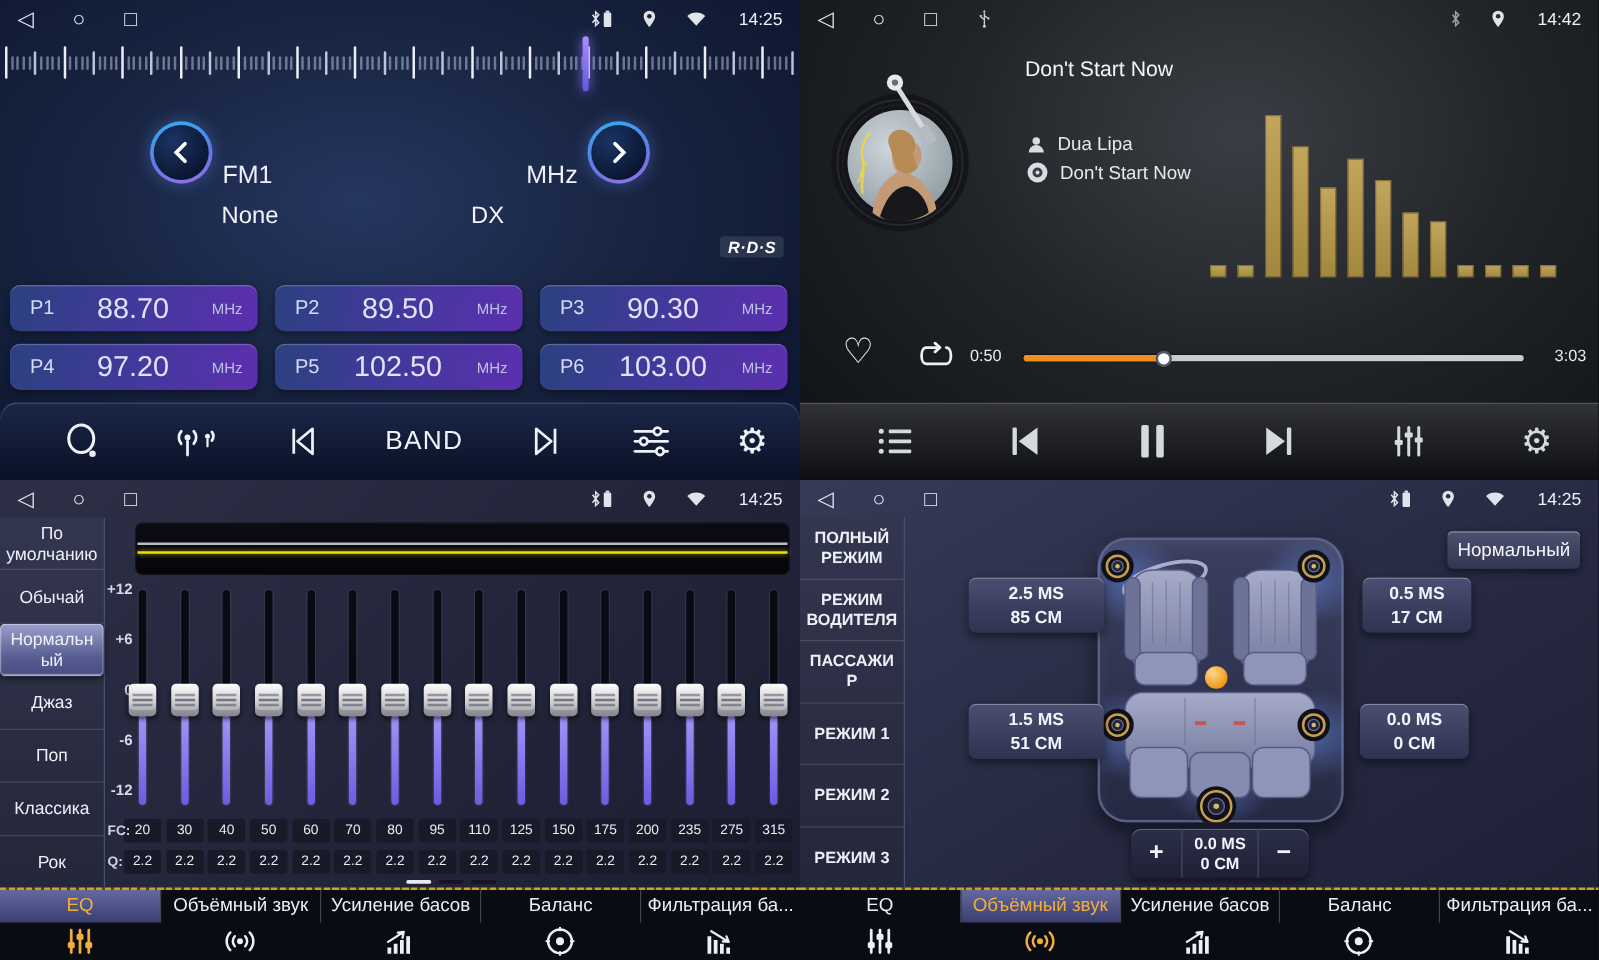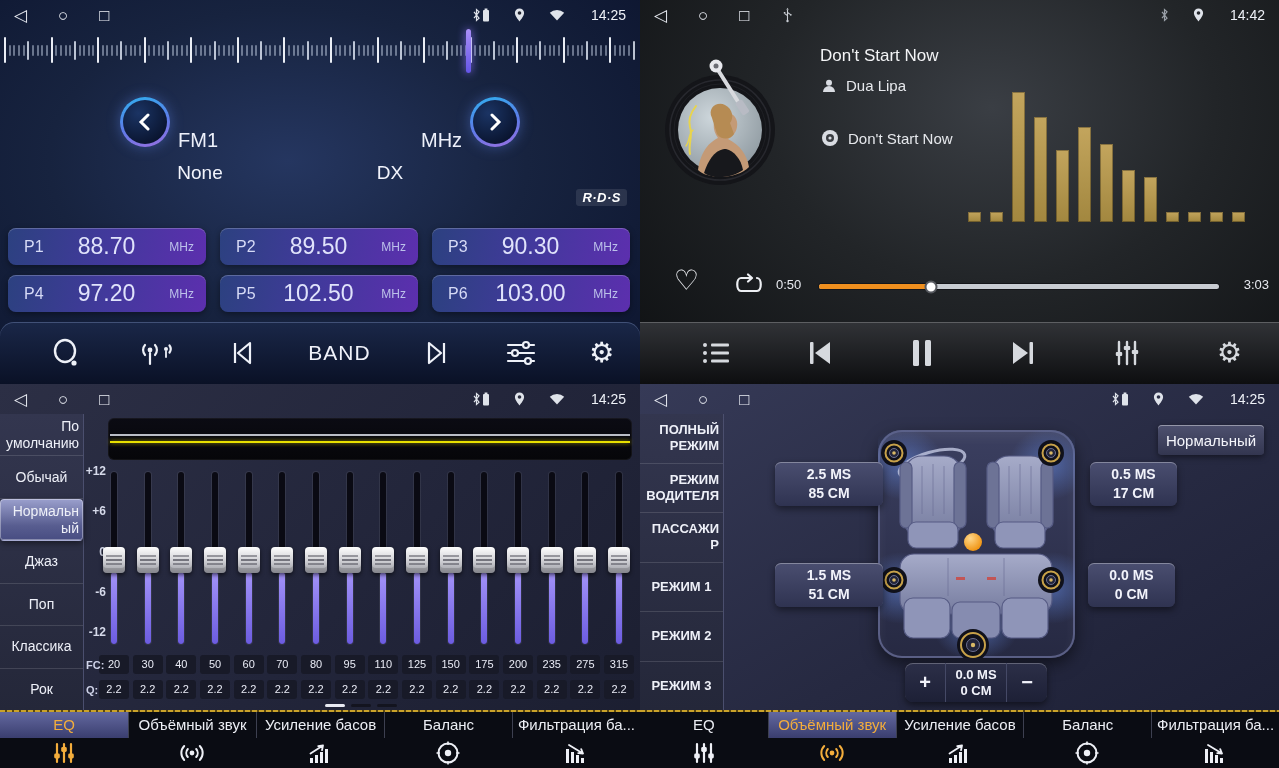--- a/index.html
+++ b/index.html
@@ -69,38 +69,38 @@
   .ctrl{display:flex;align-items:center;justify-content:center;cursor:pointer;color:#eef1f8;}
   .q-player .ctrl{color:#d6d9de;}
   .band-btn{font-size:21px;letter-spacing:1px;color:#f0f2fa;}
   .gear{font-size:28px;line-height:1;}
 
   
   .album{position:absolute;left:20px;top:56px;}
   .track-title{position:absolute;left:180px;top:46px;font-size:17px;color:#f3f4f6;}
   .meta-row{position:absolute;left:181px;display:flex;align-items:center;gap:9px;
     color:#e6e8ec;font-size:15px;}
-  .artist-row{top:77px;} .album-row{top:129px;}
+  .artist-row{top:107px;} .album-row{top:129px;}
   .viz{position:absolute;left:328px;top:87px;height:135px;display:flex;align-items:flex-end;gap:9px;}
   .vbar{width:13px;background:linear-gradient(180deg,#c3a55d,#a2873f);
     box-shadow:inset 0 0 0 1px rgba(0,0,0,.3);}
   .heart{position:absolute;left:34px;top:264px;font-size:28px;color:#edeff3;cursor:pointer;}
   .repeat{position:absolute;left:92px;top:272px;cursor:pointer;}
   .t-el{position:absolute;left:136px;top:277px;font-size:13px;color:#e8eaf0;}
   .t-dur{position:absolute;right:10px;top:277px;font-size:13px;color:#e8eaf0;text-align:center;}
   .ptrack{position:absolute;left:179px;width:400px;top:284px;height:5px;border-radius:3px;
     background:#c8ccd2;box-shadow:0 0 0 1px #141519;cursor:pointer;}
   .pfill{position:absolute;left:0;top:0;bottom:0;border-radius:3px;background:#ef8f1e;}
   .pthumb{position:absolute;top:50%;width:13px;height:13px;background:#fff;
     border:2px solid #55585e;border-radius:50%;transform:translate(-50%,-50%);cursor:pointer;}
 
   
   .side{position:absolute;left:0;top:30px;bottom:58px;width:84px;display:flex;flex-direction:column;
     background:linear-gradient(180deg,#33364f,#242739);border-right:1px solid #4b4f6e;z-index:4;}
-  .side-item{flex:1;display:flex;align-items:center;justify-content:center;text-align:right;
+  .side-item{flex:1;display:flex;align-items:center;justify-content:center;text-align:center;
     color:#eef0f8;font-size:14px;line-height:17px;padding:2px 4px;cursor:pointer;
     border-bottom:1px solid rgba(255,255,255,.13);overflow-wrap:anywhere;}
   .side-item:last-child{border-bottom:none;}
   .side-item.sel{background:linear-gradient(180deg,#9ba0cd 0%,#585d90 65%,#484d82 100%);
     border-radius:4px;box-shadow:inset 0 0 0 1px rgba(255,255,255,.35),0 2px 6px rgba(0,0,0,.5);}
   .q-sf .side-item{font-size:13px;font-weight:bold;line-height:16px;}
   .gold-sep{position:absolute;left:0;right:0;bottom:56px;height:2px;z-index:5;
     background:repeating-linear-gradient(90deg,#c9a22a 0 5px,#5a470f 5px 7px);}
   .tabbar{position:absolute;left:0;right:0;bottom:0;height:56px;background:#0a0c13;
     display:flex;z-index:5;}

